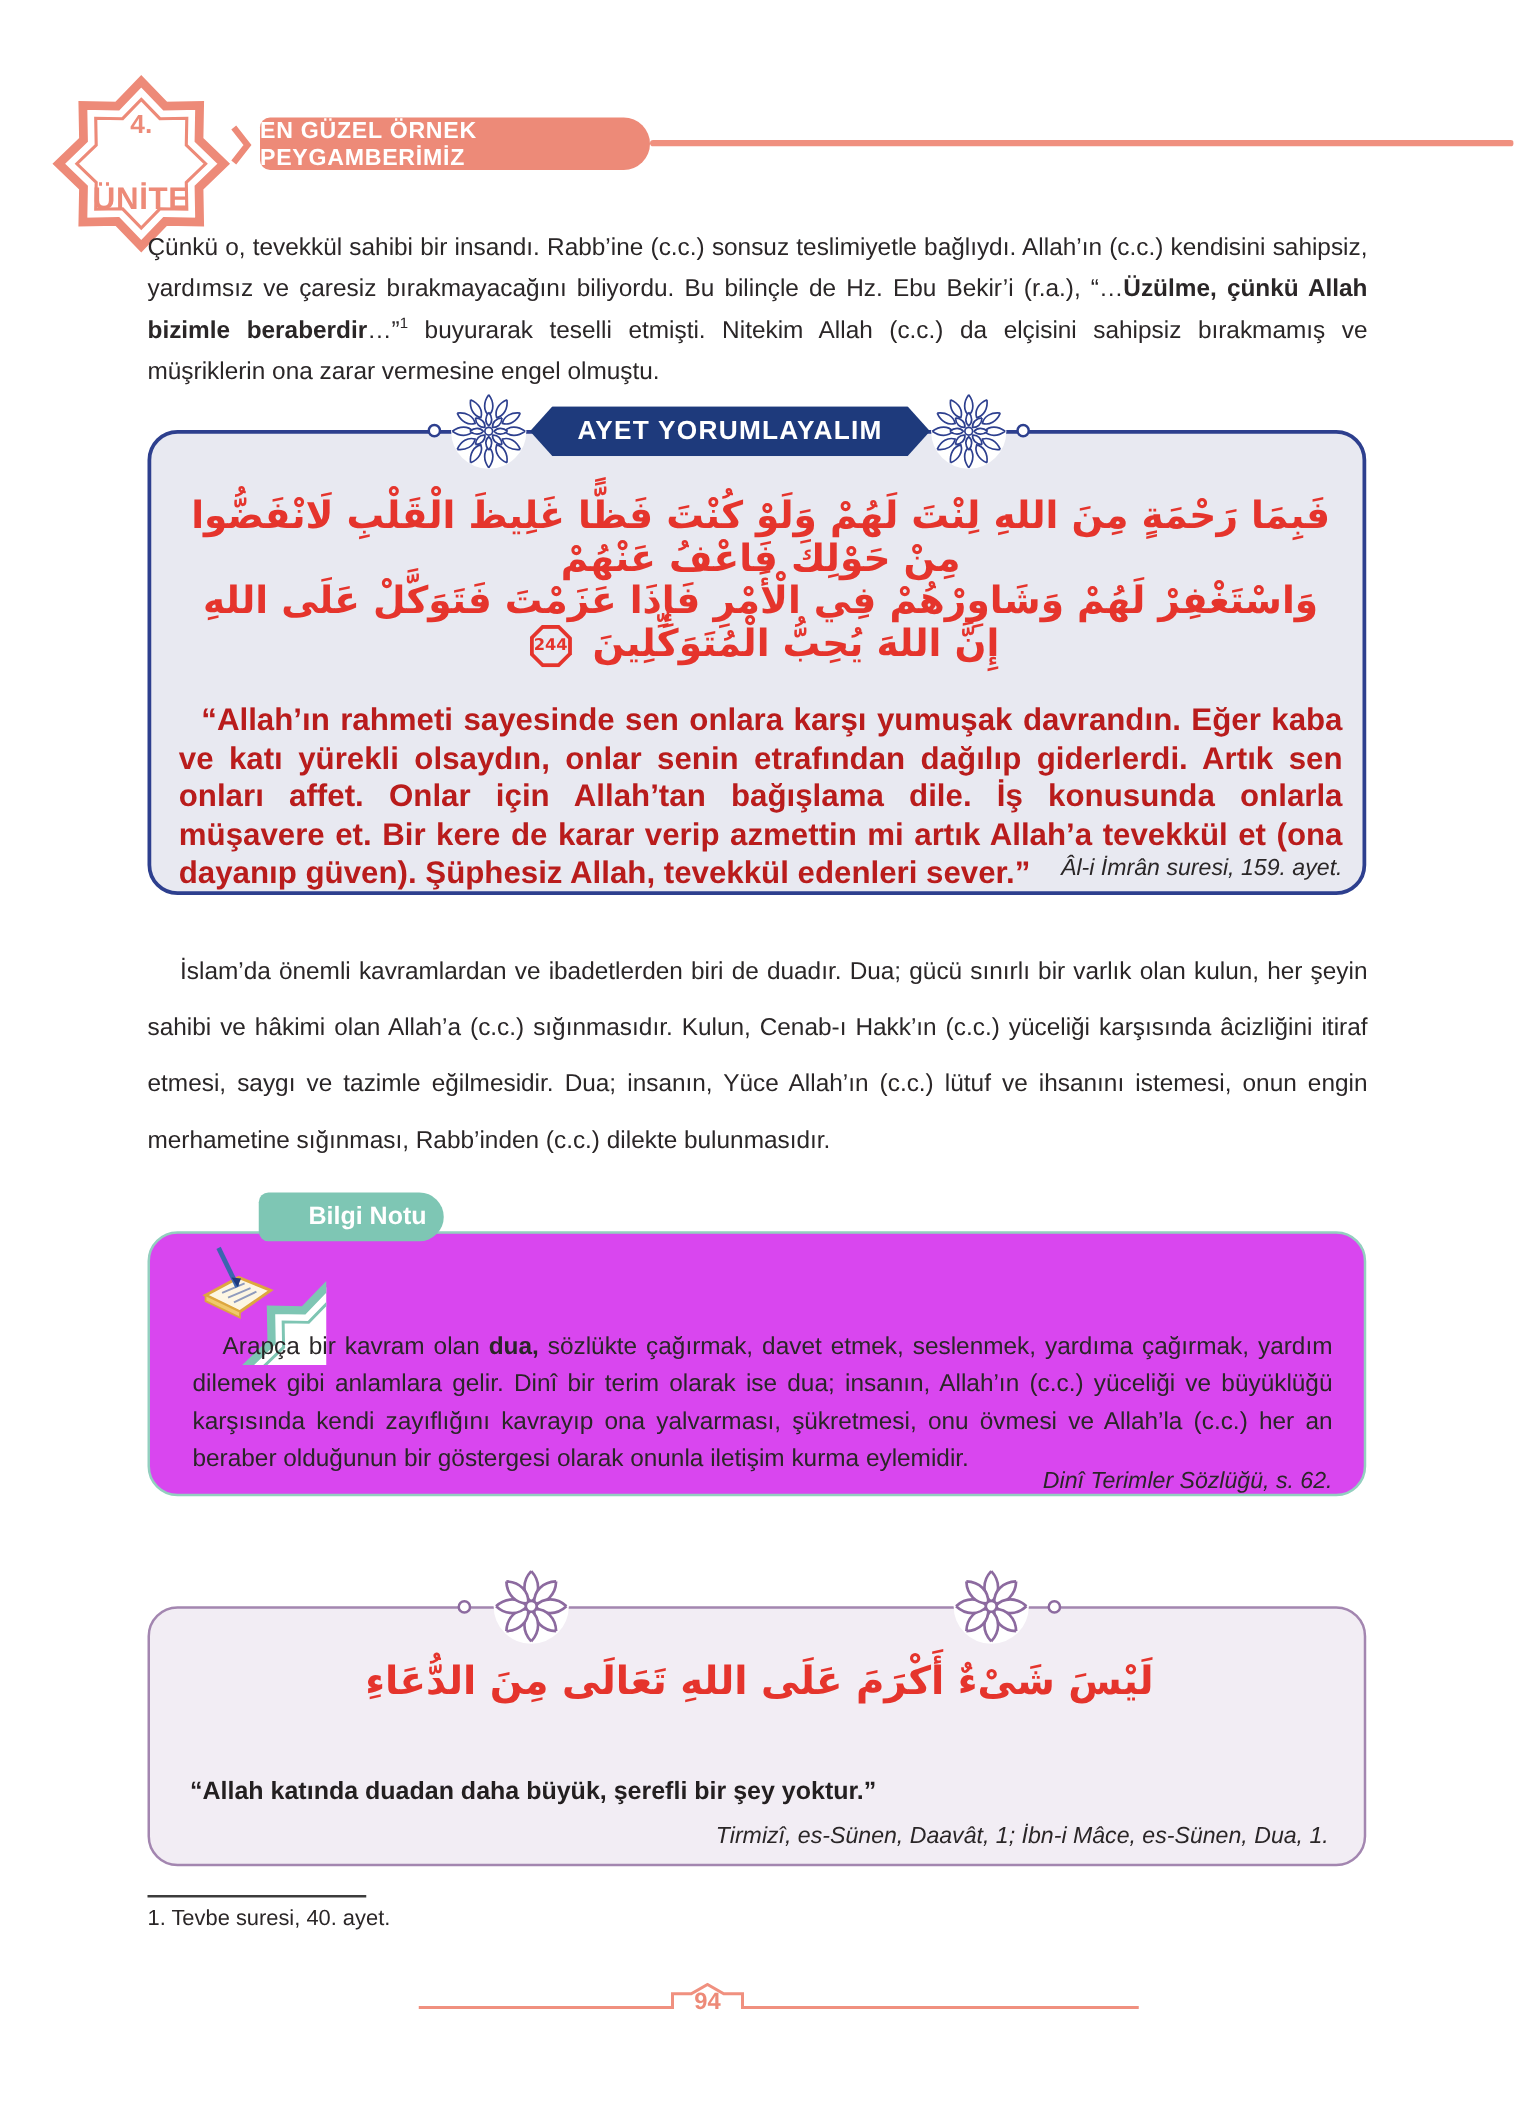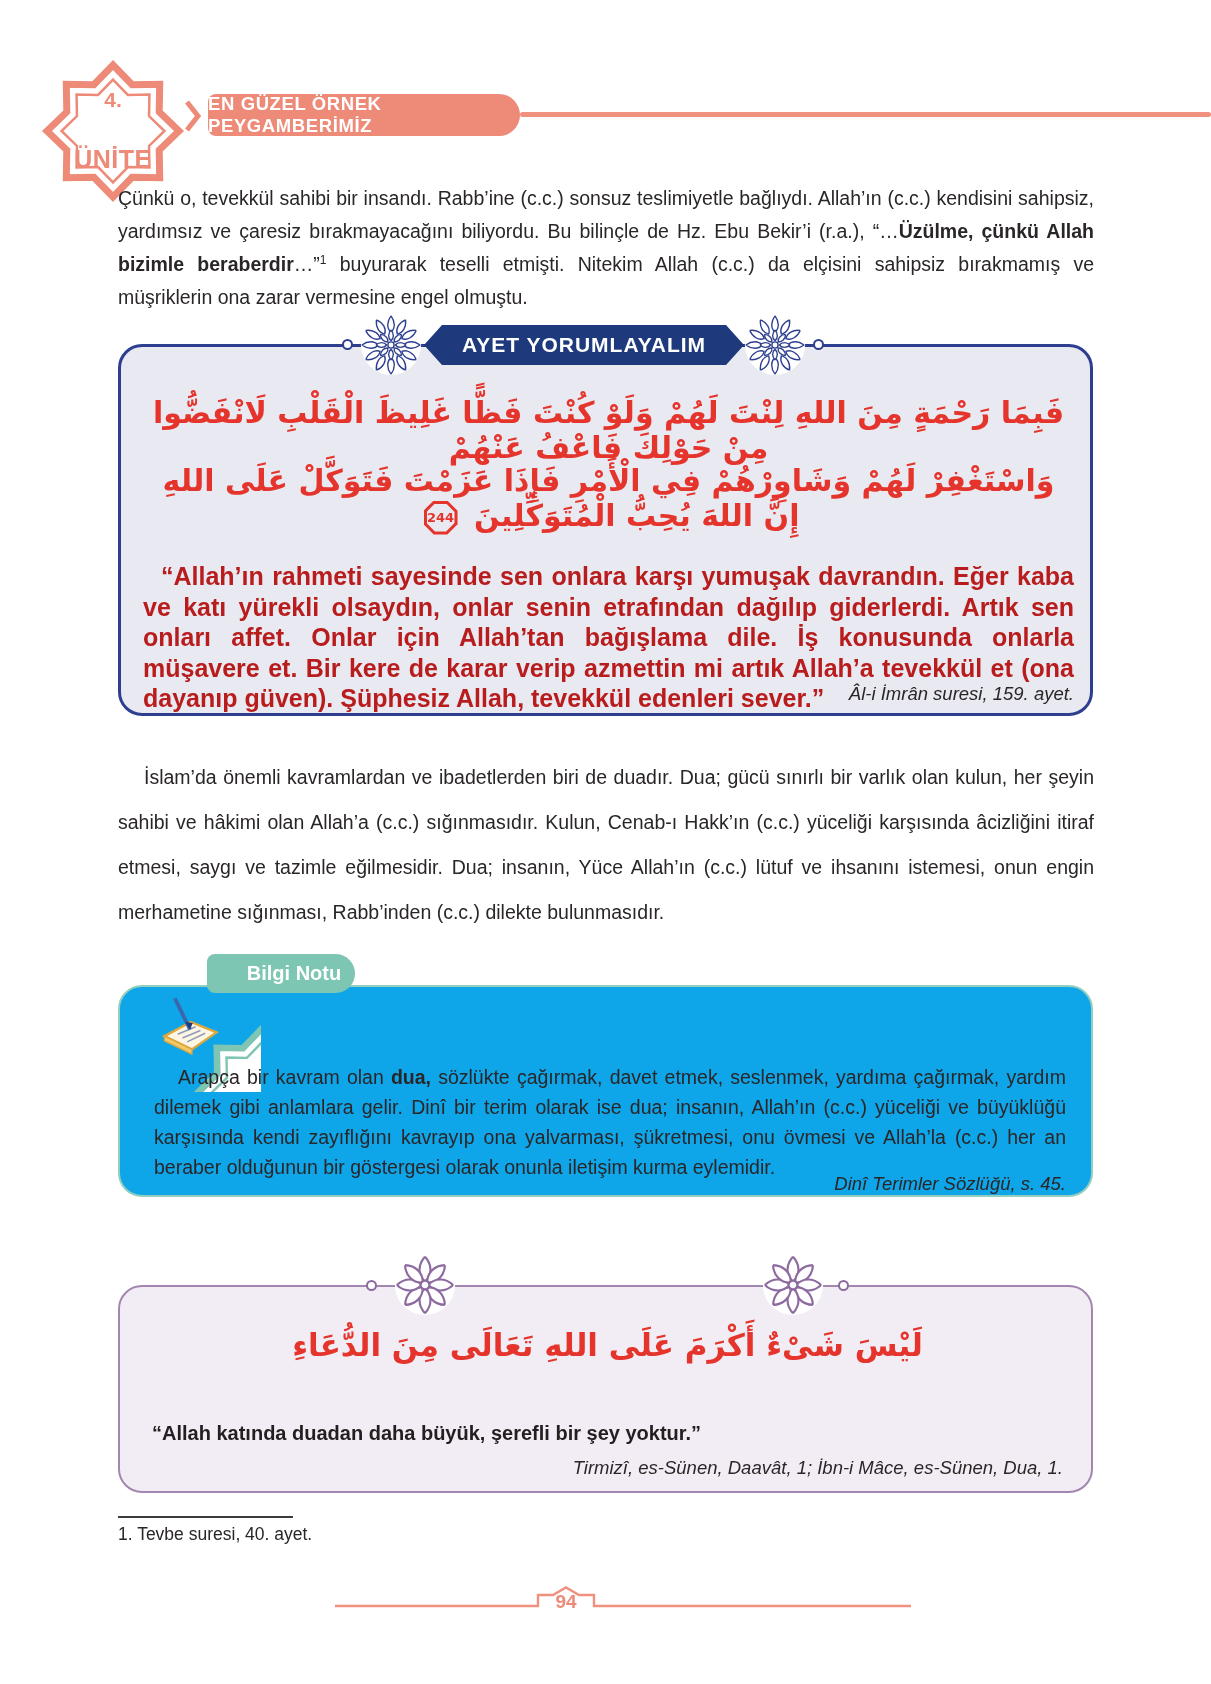--- a/index.html
+++ b/index.html
@@ -22,21 +22,21 @@
   
   .para{line-height:33px;font-size:19.5px;text-align:justify;}
   .p1{left:118px;top:162px;width:976px;}
   .p2{left:118px;top:735px;width:976px;line-height:45px;text-indent:26px;}
   .fnref{vertical-align:super;font-size:12px;line-height:0;}
 
   
   .frame{border-radius:24px;}
   .ayet-frame{left:118px;top:344px;width:975px;height:372px;background:#e8e9f1;border:3px solid #2d3f8e;box-sizing:border-box;}
   .hadis-frame{left:118px;top:1285px;width:975px;height:208px;background:#f2edf4;border:2.5px solid #a386b0;box-sizing:border-box;}
-  .bilgi-frame{left:118px;top:985px;width:975px;height:212px;background:#0ea5e9;border:2.5px solid #93cfbf;box-sizing:border-box;}
+  .bilgi-frame{left:118px;top:985px;width:975px;height:212px;background:#d946ef;border:2.5px solid #93cfbf;box-sizing:border-box;}
 
   
   .ribbon{height:40px;display:flex;align-items:center;justify-content:center;color:#fff;font-weight:bold;
      font-size:21px;letter-spacing:1px;
      clip-path:polygon(18px 0,calc(100% - 18px) 0,100% 50%,calc(100% - 18px) 100%,18px 100%,0 50%);}
   .ribbon-navy{background:#1e3a7c;}
   .ribbon-purple{background:#8c6a9f;}
   .end-dot{width:11px;height:11px;border-radius:50%;background:#fff;box-sizing:border-box;}
   .dot-navy{border:2.5px solid #2d3f8e;}
   .dot-purple{border:2.5px solid #8c6a9f;}
@@ -185,21 +185,21 @@
         <g transform="translate(0,8)">
           <polygon points="-27,8 1,-7 28,4 2,22" fill="#fdf6e3" stroke="#dda73f" stroke-width="2.5"></polygon>
           <polygon points="-27,8 -27,13 2,27 2,22" fill="#f0c96a" stroke="#dda73f" stroke-width="1.5"></polygon>
           <path d="M-13,6 L6,-2 M-8,10 L11,2 M-3,14 L16,5" stroke="#8f9bbd" stroke-width="1.6" fill="none"></path>
           <line x1="-16" y1="-32" x2="0" y2="1" stroke="#3a66ae" stroke-width="4"></line>
           <polygon points="0,1 -5,-7 3,-6" fill="#1e3a7c"></polygon>
         </g>
       </svg>
     </div>
     <p class="abs bilgi-text"><span>Arapça bir kavram olan </span><b>dua,</b><span> sözlükte çağırmak, davet etmek, seslenmek, yardıma çağırmak, yardım dilemek gibi anlamlara gelir. Dinî bir terim olarak ise dua; insanın, Allah’ın (c.c.) yüceliği ve büyüklüğü karşısında kendi zayıflığını kavrayıp ona yalvarması, şükretmesi, onu övmesi ve Allah’la (c.c.) her an beraber olduğunun bir göstergesi olarak onunla iletişim kurma eylemidir.</span></p>
-    <div class="abs source bilgi-source">Dinî Terimler Sözlüğü, s. 45.</div>
+    <div class="abs source bilgi-source">Dinî Terimler Sözlüğü, s. 62.</div>
   </div>
 
   <div class="abs frame hadis-frame">
     <div class="abs hadis-translation">“Allah katında duadan daha büyük, şerefli bir şey yoktur.”</div>
     <div class="abs arabic hadis-arabic" dir="rtl">لَيْسَ شَىْءٌ أَكْرَمَ عَلَى اللهِ تَعَالَى مِنَ الدُّعَاءِ</div>
     <div class="abs source hadis-source">Tirmizî, es-Sünen, Daavât, 1; İbn-i Mâce, es-Sünen, Dua, 1.</div>
   </div>
 
   <div class="abs end-dot dot-purple" style="left:366px;top:1280px;"></div>
   <div class="abs ornament purple" style="left:392px;top:1252px;">

